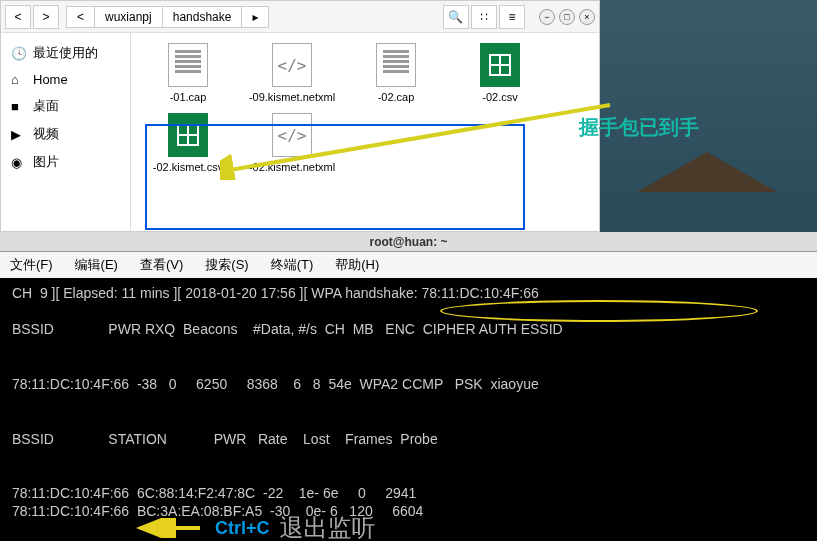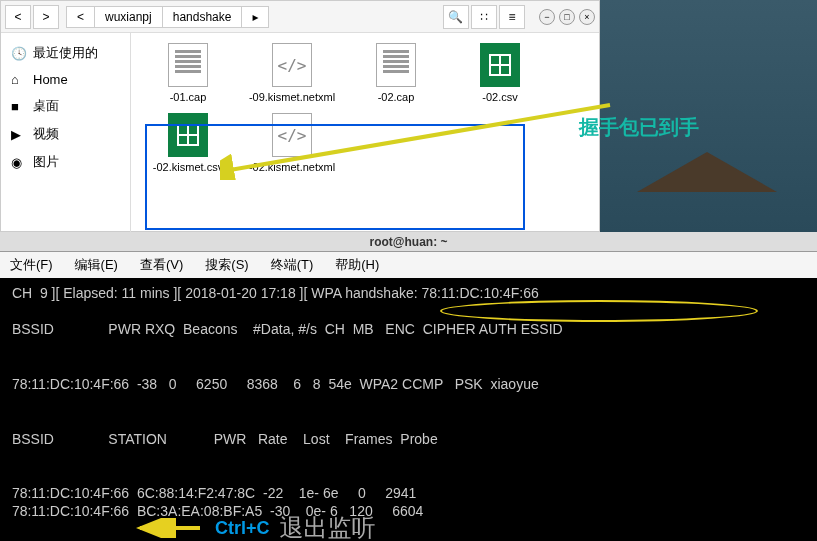--- a/index.html
+++ b/index.html
@@ -135,21 +135,21 @@
 <div class="term">
   <div class="tt">root@huan: ~</div>
   <div class="mb">
     <span>文件(F)</span>
     <span>编辑(E)</span>
     <span>查看(V)</span>
     <span>搜索(S)</span>
     <span>终端(T)</span>
     <span>帮助(H)</span>
   </div>
-  <div class="to"><div> CH  9 ][ Elapsed: 11 mins ][ 2018-01-20 17:18 ][ WPA handshake: 78:11:DC:10:4F:66</div>
+  <div class="to"><div> CH  9 ][ Elapsed: 11 mins ][ 2018-01-20 17:56 ][ WPA handshake: 78:11:DC:10:4F:66</div>
 <div> BSSID              PWR RXQ  Beacons    #Data, #/s  CH  MB   ENC  CIPHER AUTH ESSID</div>
 
 <div> 78:11:DC:10:4F:66  -38   0     6250     8368    6   8  54e  WPA2 CCMP   PSK  xiaoyue</div>
 
 <div> BSSID              STATION            PWR   Rate    Lost    Frames  Probe</div>
 
 <div> 78:11:DC:10:4F:66  6C:88:14:F2:47:8C  -22    1e- 6e     0     2941</div><div> 78:11:DC:10:4F:66  BC:3A:EA:08:BF:A5  -30    0e- 6   120     6604</div>
 
 :</div>
 </div>

